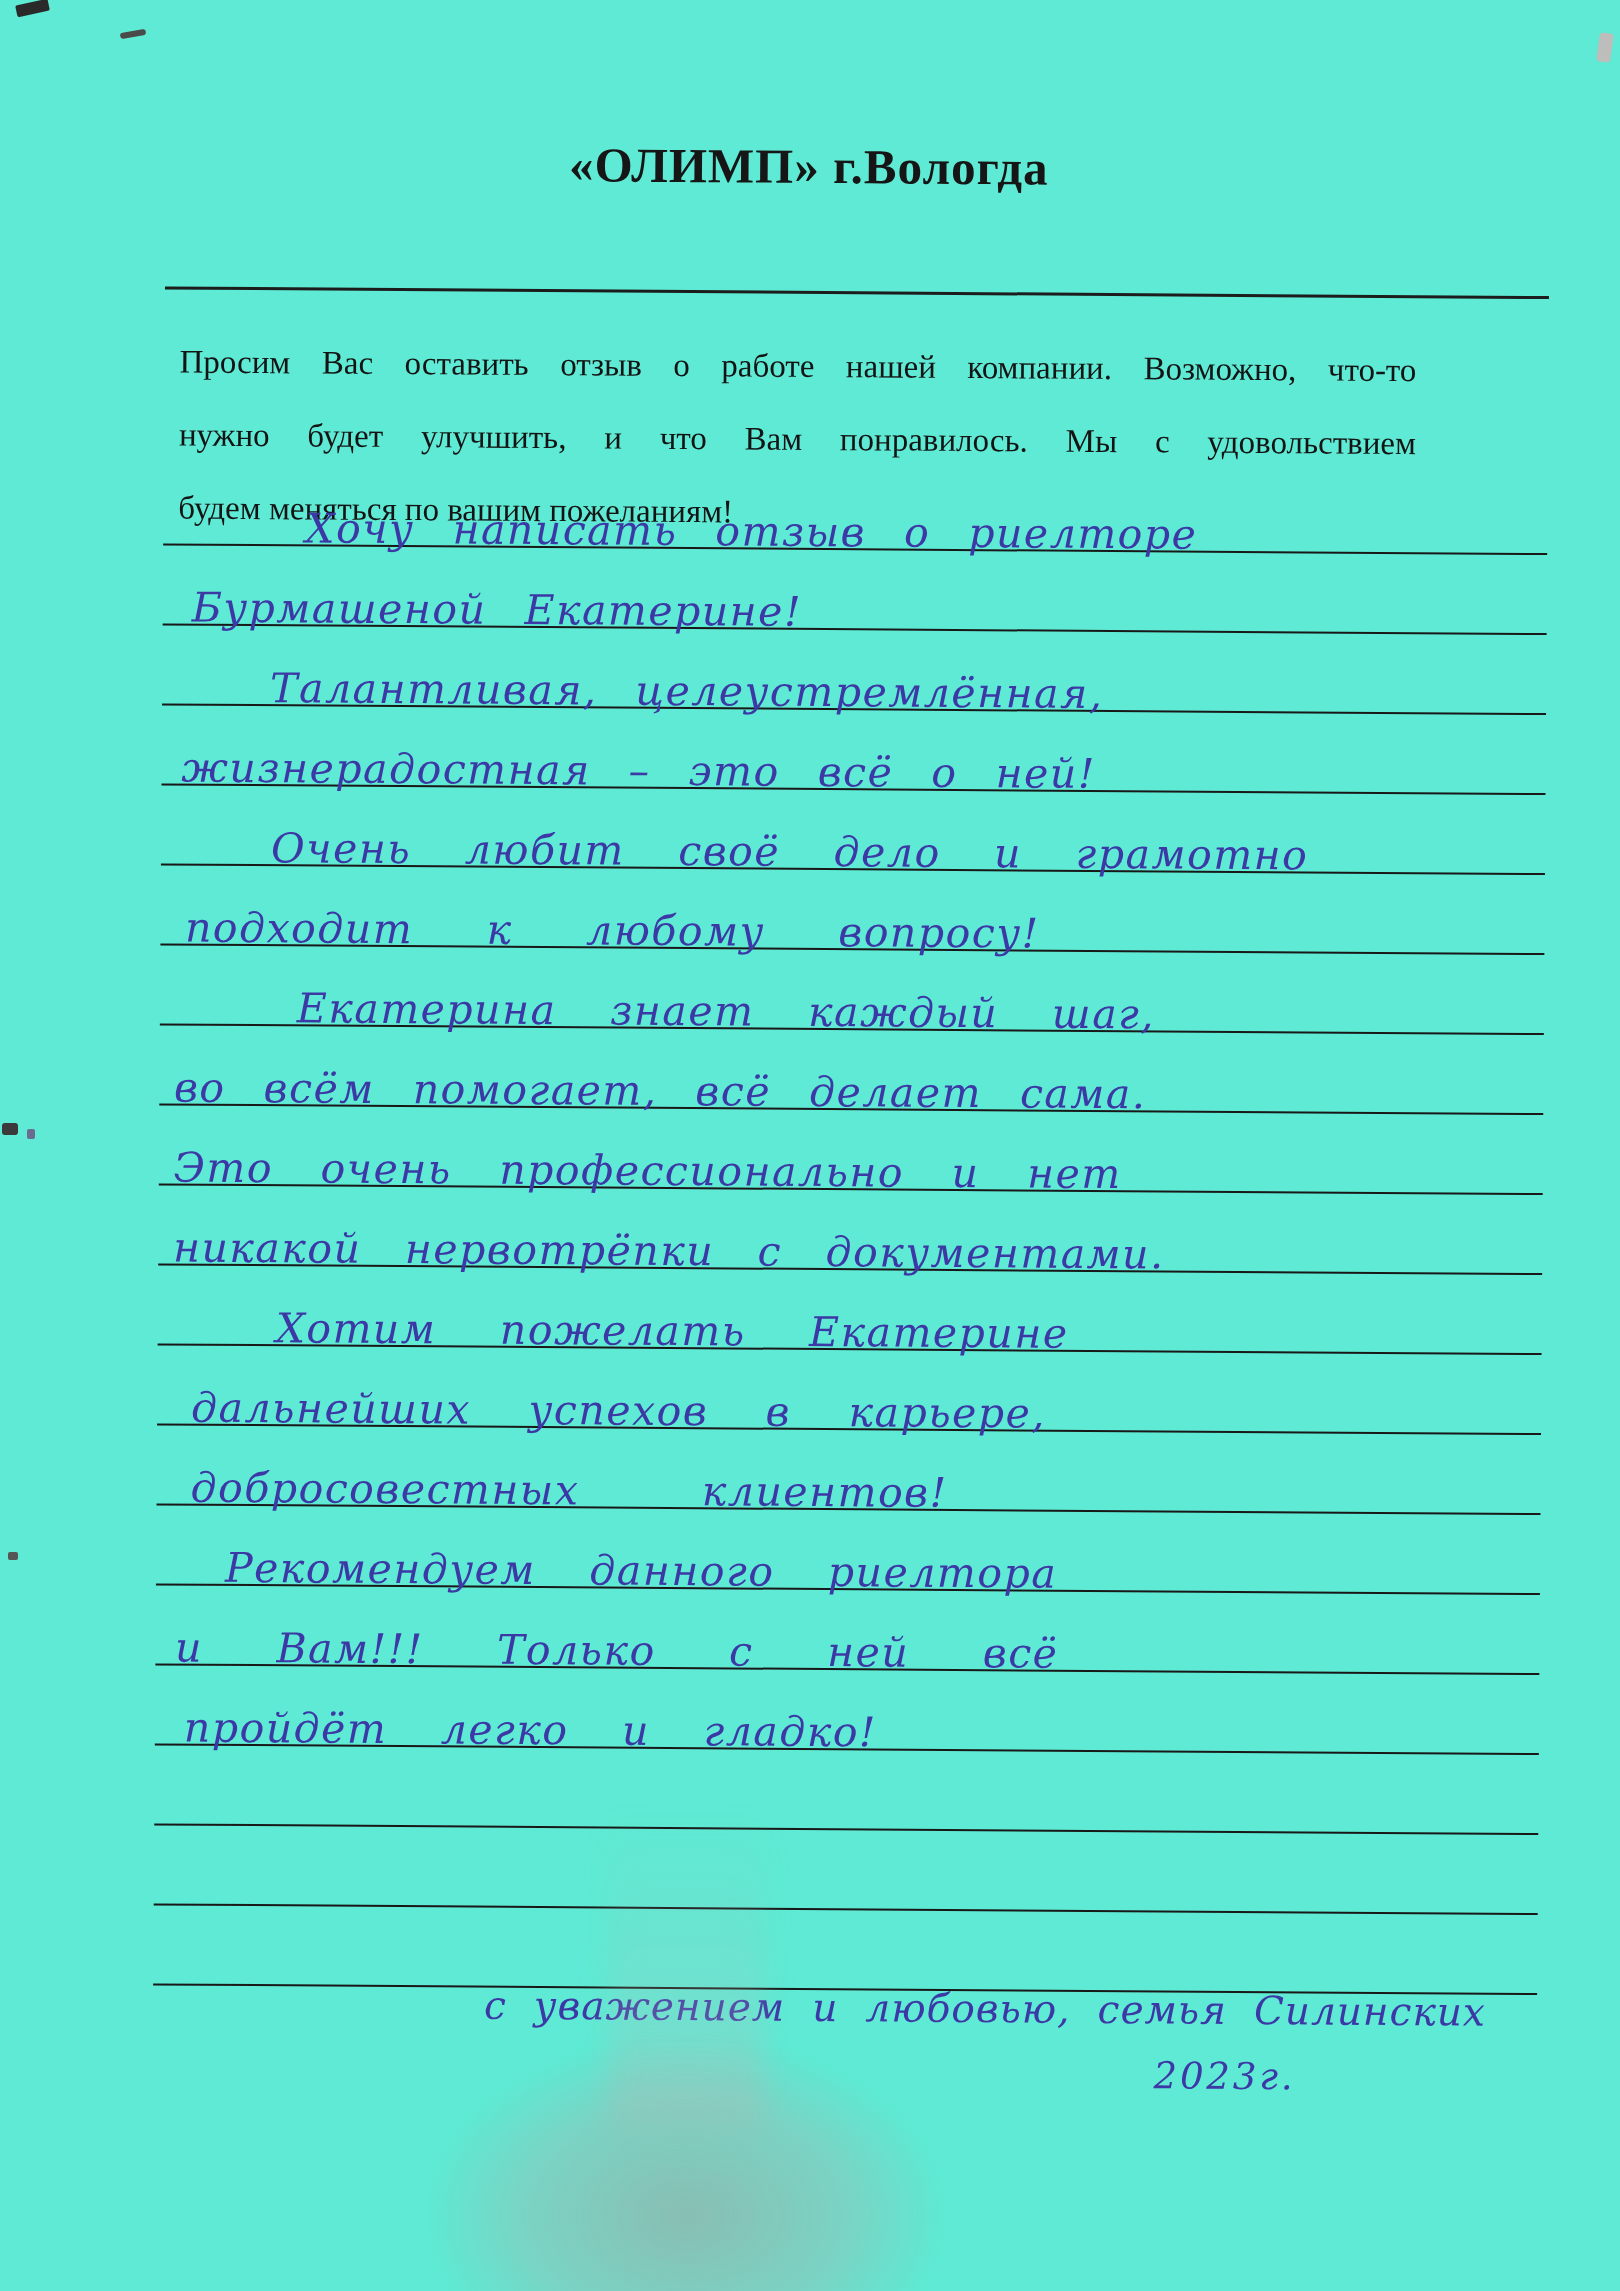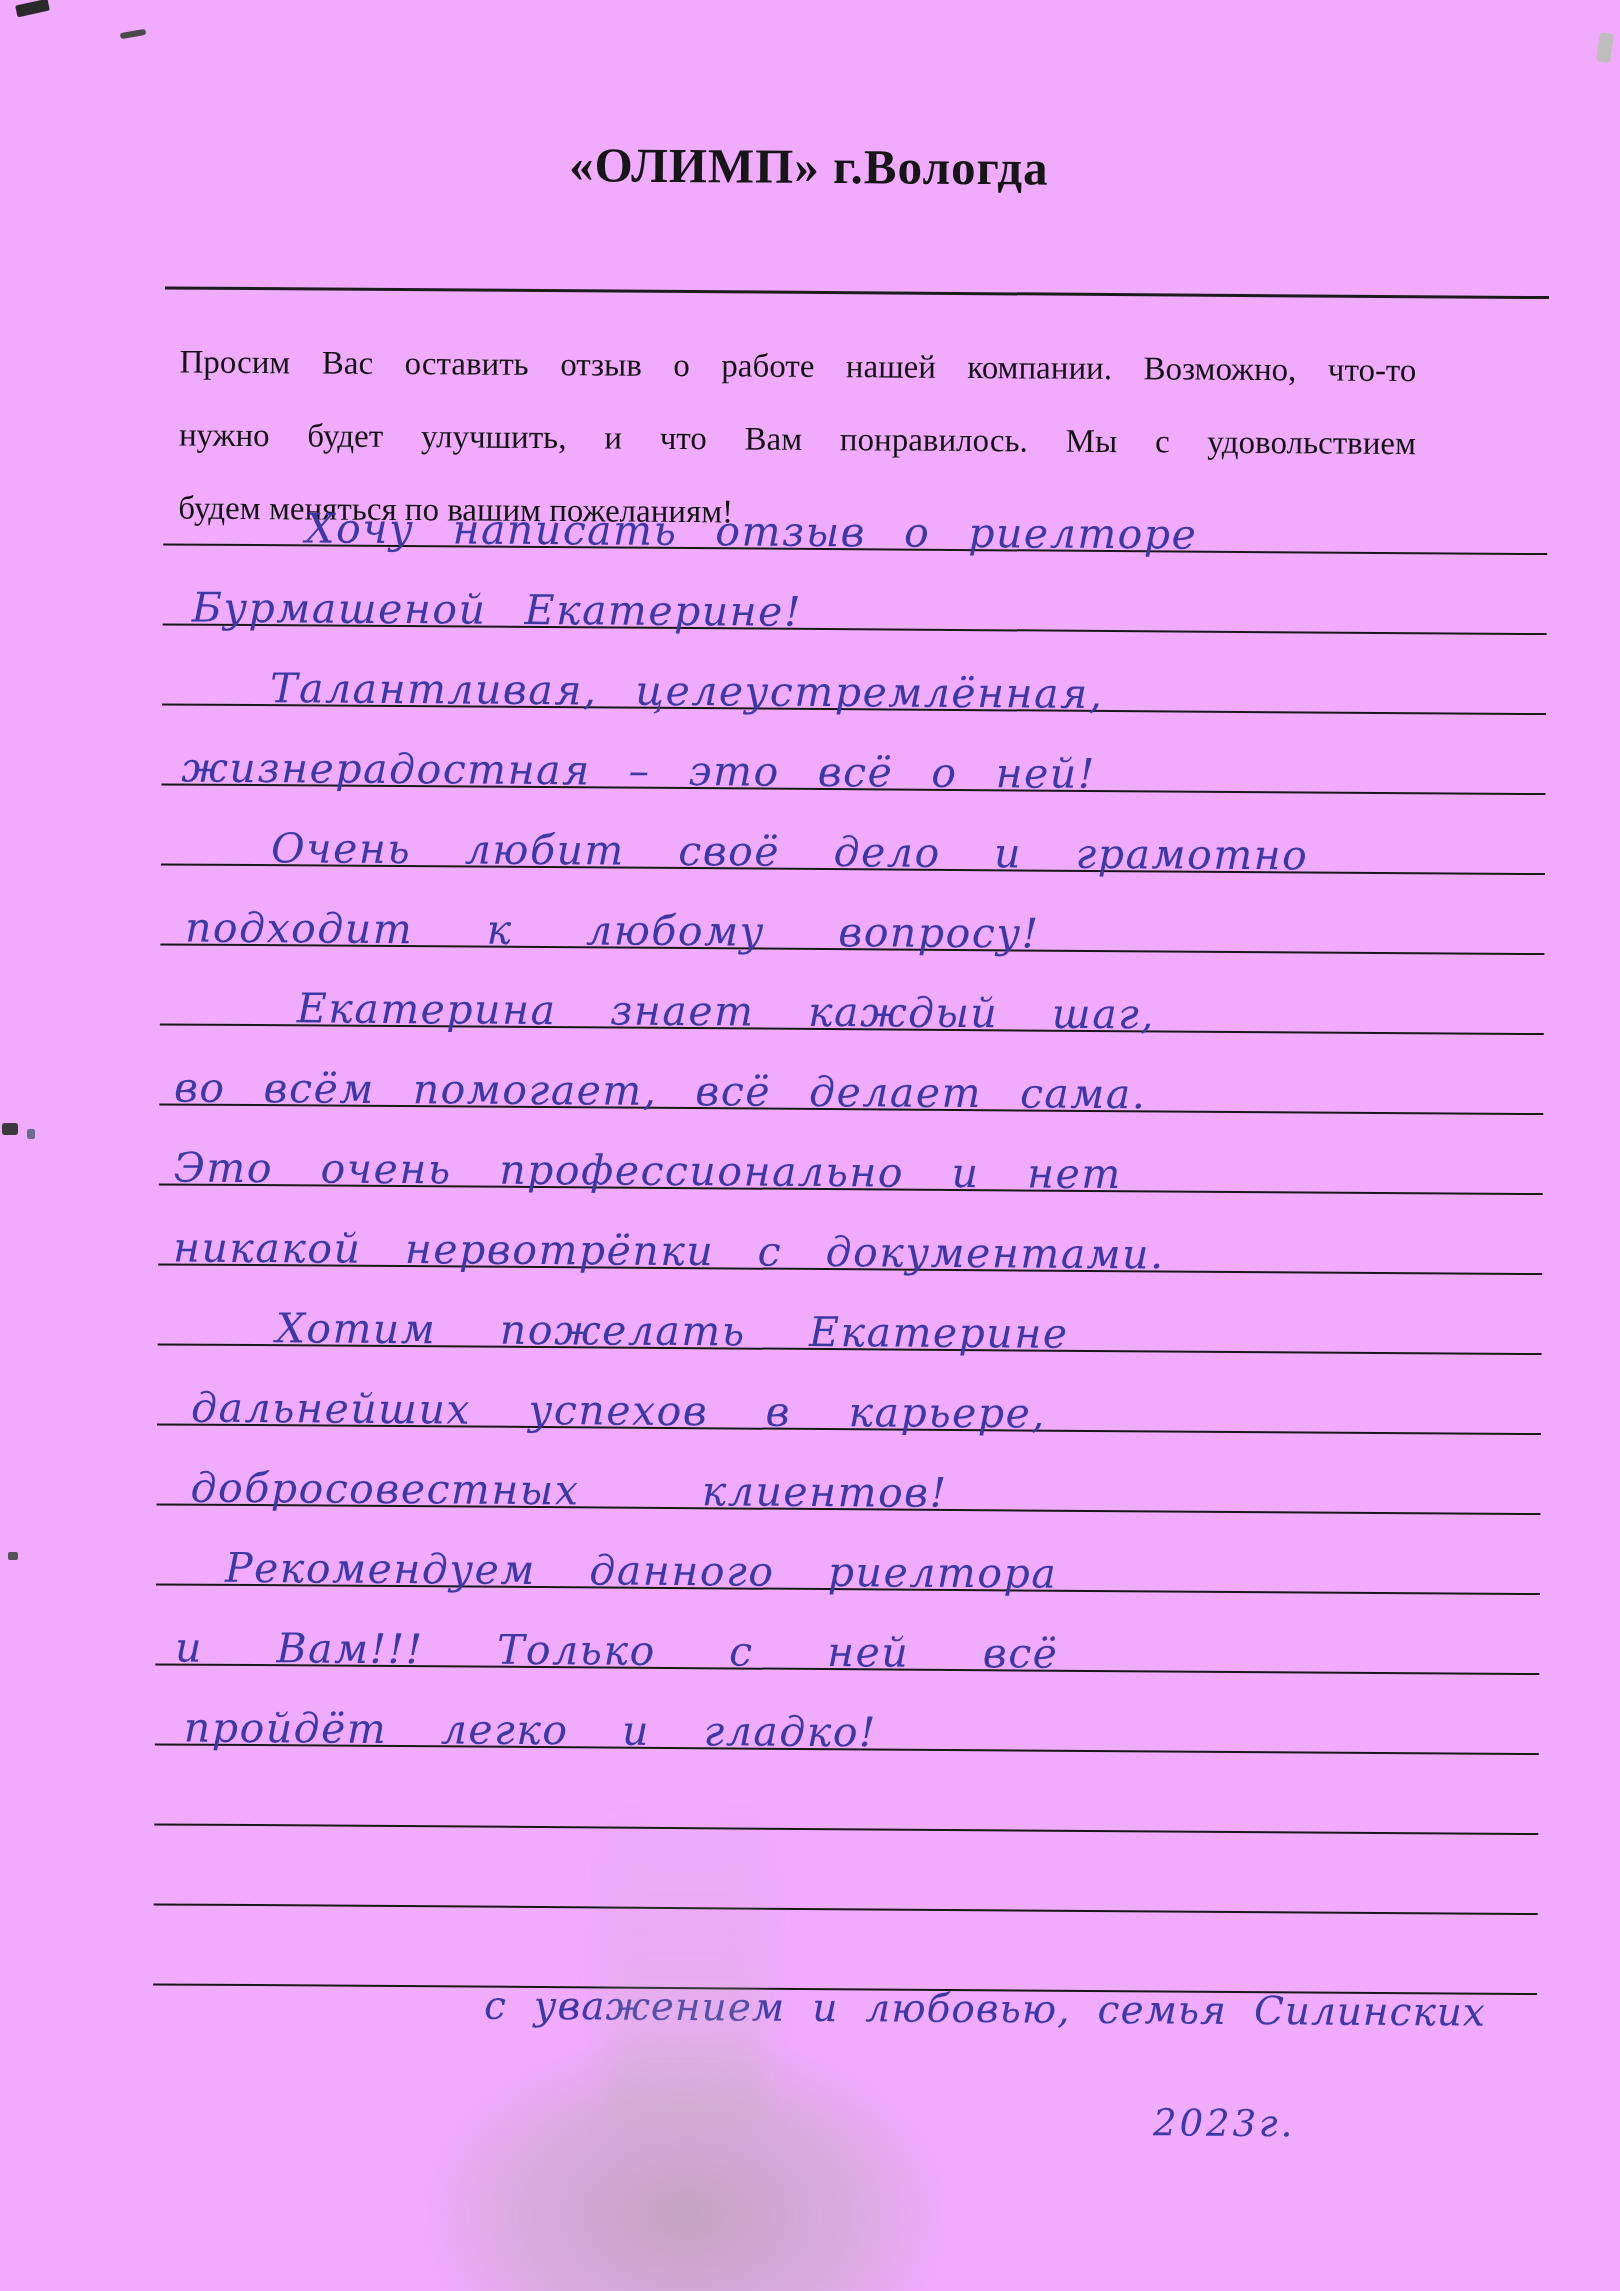--- a/index.html
+++ b/index.html
@@ -5,21 +5,21 @@
   html, body {
     margin: 0;
     padding: 0;
     background: #e8e8e8;
   }
   .page {
     position: relative;
     width: 1620px;
     height: 2292px;
     margin: 0 auto;
-    background: #f0abfc;
+    background: #5eead4;
     overflow: hidden;
     font-family: "Liberation Serif", serif;
   }
   .page-inner {
     position: absolute;
     inset: 0;
     transform: rotate(0.4deg);
     transform-origin: 392px 0;
   }
   
@@ -117,21 +117,20 @@
   }
   .sig-year {
     position: absolute;
     top: 2049px;
     left: 1168px;
     font-family: "DejaVu Serif", serif;
     font-style: italic;
     font-size: 37px;
     letter-spacing: 2.9px;
     color: #3c38a5;
-    margin-top: 47px;
   }
   
   .artifact { position: absolute; pointer-events: none; }
   .a-tl1 { top: 2px;  left: 15.7px;  width: 33px; height: 11.8px; background: #2a2a2a; transform: rotate(-12deg); border-radius: 2px; }
   .a-tl2 { top: 31px; left: 120px; width: 25.5px; height: 5.9px;  background: #4a4a4a; transform: rotate(-10deg); border-radius: 2.9px; }
   .a-tr  { top: 33px; left: 1598px; width: 13.7px; height: 29px; background: #bdbdbb; transform: rotate(8deg); border-radius: 3.9px; }
   .a-l1  { top: 1123px; left: 2px;  width: 15.7px; height: 11.8px; background: #3a3a3a; border-radius: 2.9px; }
   .a-l2  { top: 1129px; left: 27.4px; width: 7.8px;  height: 9.8px; background: #6b6b8f; border-radius: 2px; }
   .a-l3  { top: 1552px; left: 7.8px;  width: 9.8px; height: 7.8px;  background: #555; border-radius: 2px; }
   .smudge-streak {

